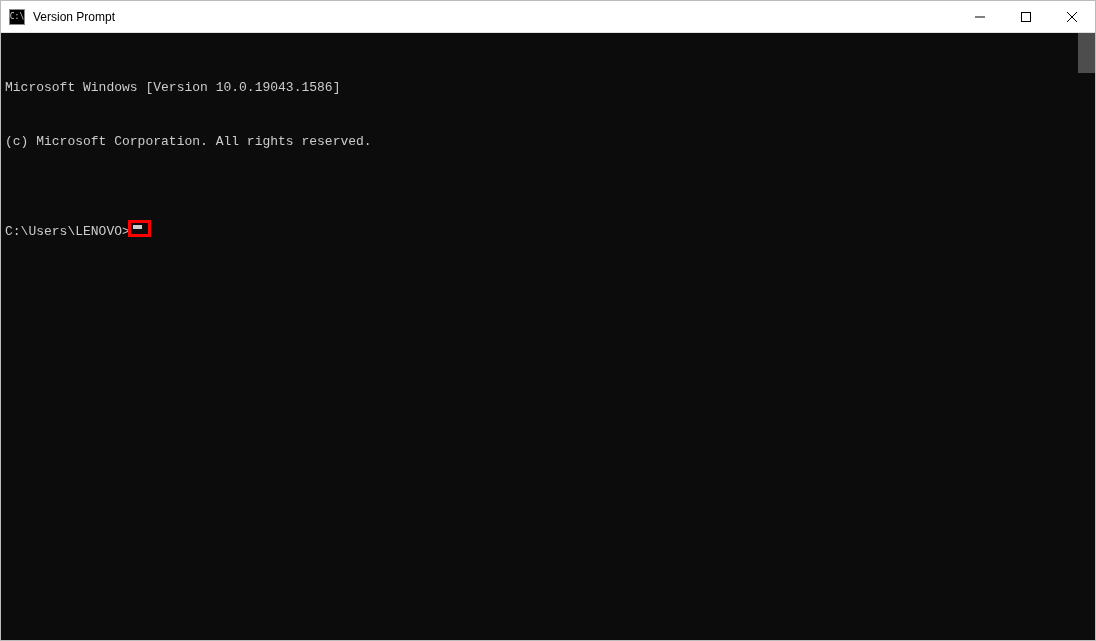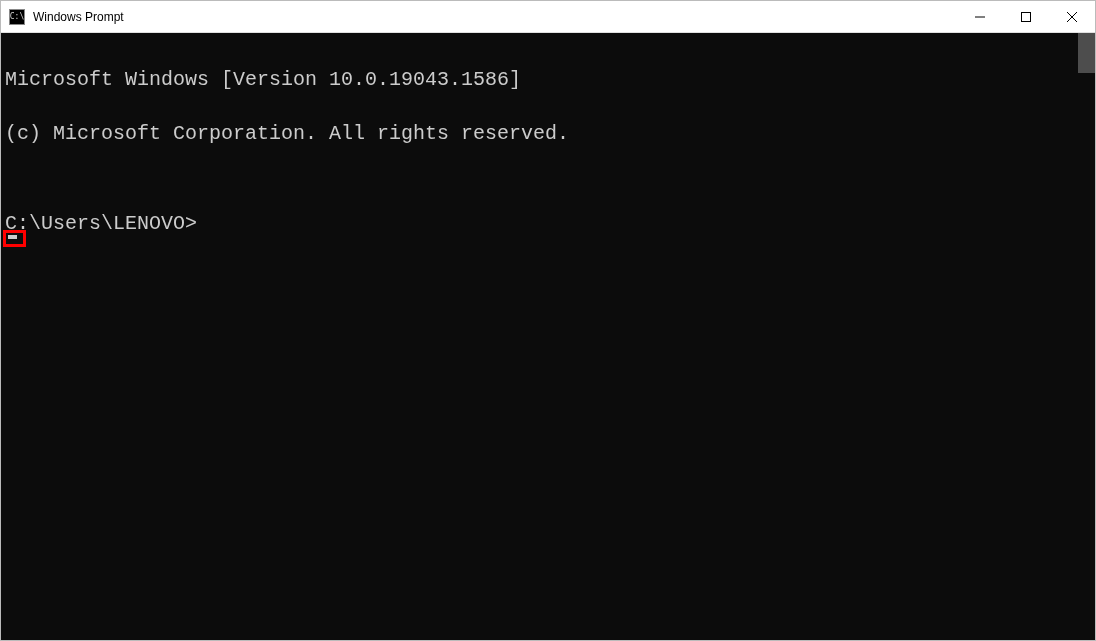--- a/index.html
+++ b/index.html
@@ -79,23 +79,23 @@
       flex: 1;
       display: flex;
       background: #0c0c0c;
       position: relative;
     }
     .terminal {
       flex: 1;
       background: #0c0c0c;
       color: #cccccc;
       font-family: Consolas, "Courier New", monospace;
-      font-size: 20px;
+      font-size: 13px;
       line-height: 18px;
-      padding: 2px 0 0 4px;
+      padding: 10px 0 0 4px;
       white-space: pre;
       overflow: hidden;
       position: relative;
     }
     .scrollbar {
       width: 17px;
       background: #0c0c0c;
       position: relative;
     }
     .scrollbar-thumb {
@@ -105,21 +105,20 @@
       right: 0;
       height: 40px;
       background: #4d4d4d;
     }
     .term-line {
       display: block;
     }
     .prompt-row {
       display: flex;
       align-items: flex-start;
-      flex-direction: column;
     }
     .highlight-box {
       border: 3px solid #ff0000;
       padding: 2px 6px 6px 2px;
       margin-top: -3px;
       margin-left: -2px;
       display: inline-flex;
       align-items: center;
     }
     .cursor {
@@ -134,21 +133,21 @@
   </style>
 </head>
 <body>
 
 <div class="window">
   <div class="titlebar">
     <div class="titlebar-left">
       <div class="app-icon">
         <span class="app-icon-inner">C:\</span>
       </div>
-      <span class="title-text">Windows Prompt</span>
+      <span class="title-text">Version Prompt</span>
     </div>
     <div class="titlebar-right">
       <button class="win-btn" aria-label="Minimize">
         <svg viewBox="0 0 10 10">
             <line x1="0" y1="5" x2="10" y2="5" stroke="#000" stroke-width="1"></line>
           </svg>
       </button>
       <button class="win-btn" aria-label="Maximize">
         <svg viewBox="0 0 10 10">
             <rect x="0.5" y="0.5" width="9" height="9" stroke="#000" stroke-width="1" fill="none"></rect>

